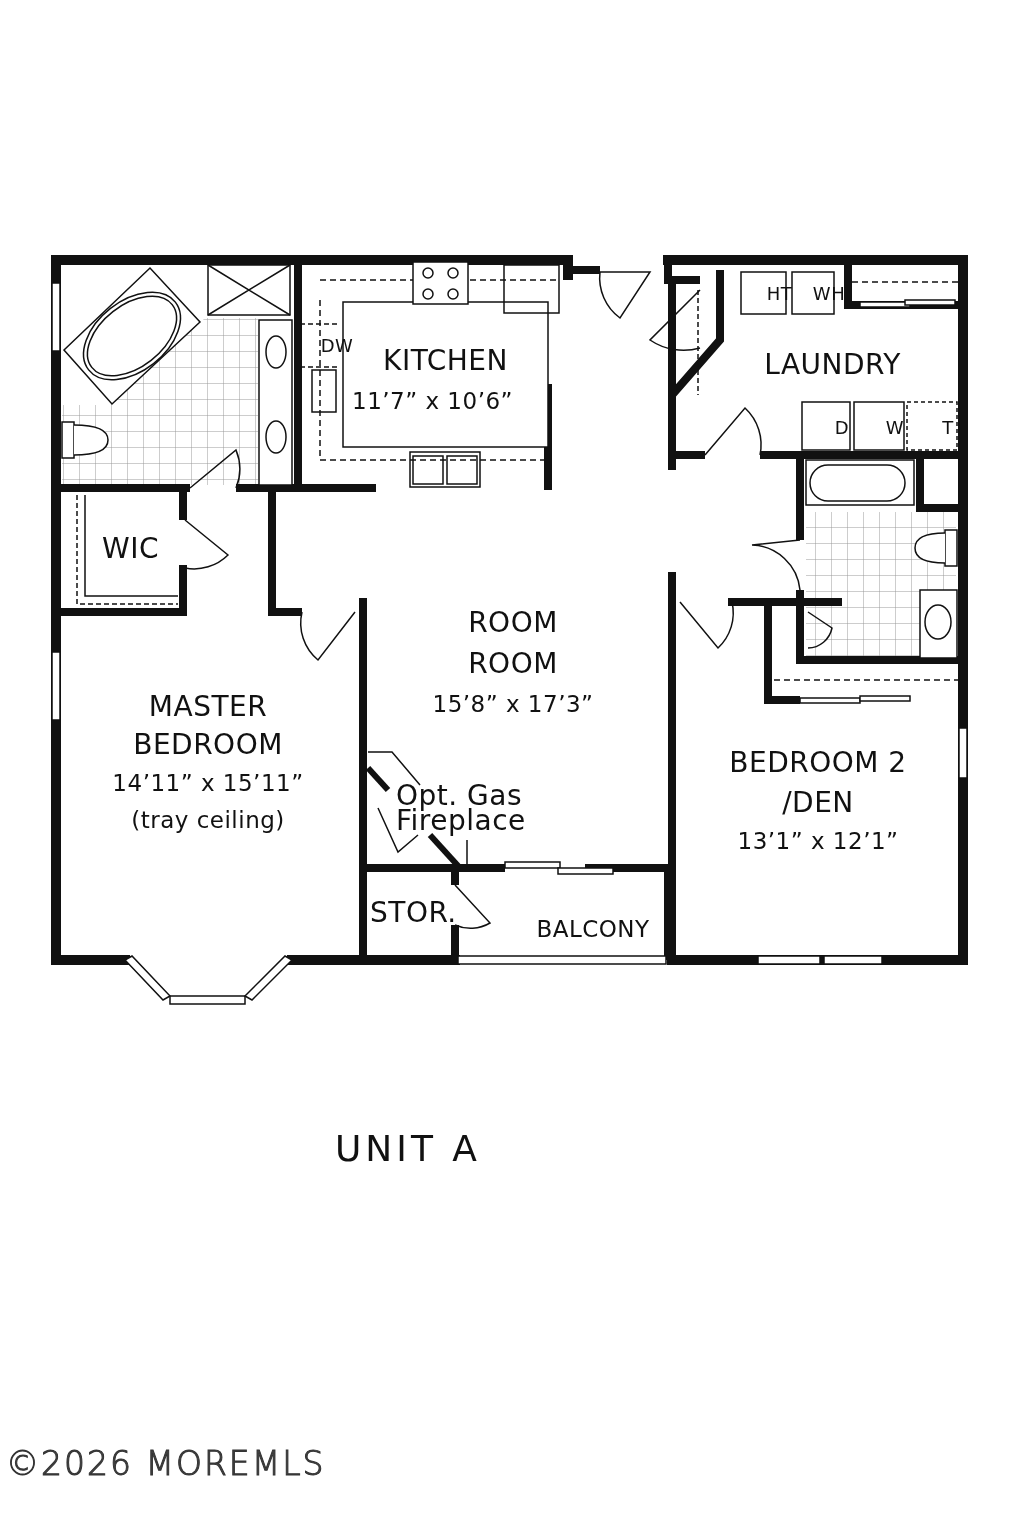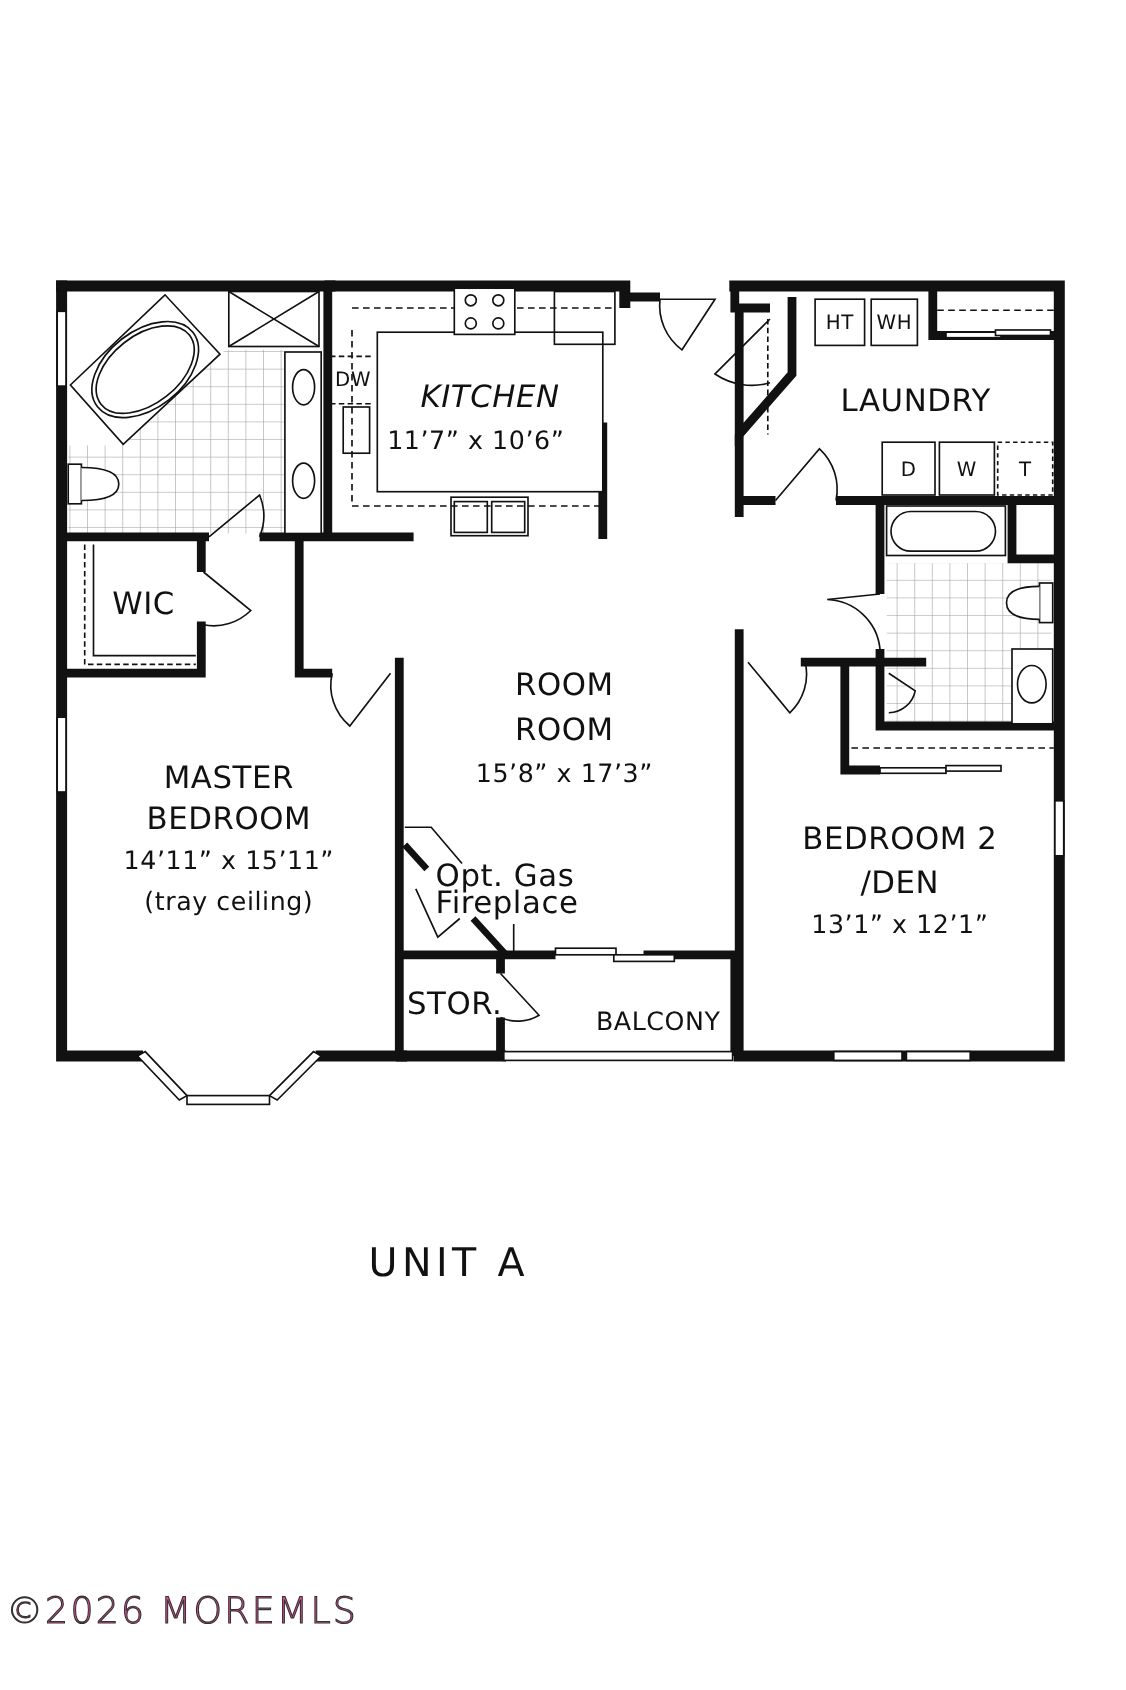--- a/index.html
+++ b/index.html
@@ -2,23 +2,23 @@
 <html><head>
 <meta charset="utf-8">
 <style>
   html,body{margin:0;padding:0;background:#ffffff;}
   body{width:1024px;height:1536px;position:relative;overflow:hidden;font-family:"DejaVu Sans","Liberation Sans",sans-serif;color:#111;}
   #plan{position:absolute;left:0;top:0;width:1024px;height:1536px;}
   .lbl{position:absolute;text-align:center;color:#111;white-space:nowrap;letter-spacing:0.5px;}
   .room-name{font-size:28px;line-height:38px;font-weight:500;}
   .room-dim{font-size:23px;line-height:34px;}
   .small{font-size:28px;line-height:24px;}
-  .fix{font-size:18px;line-height:20px;}
+  .fix{font-size:18px;line-height:20px;padding-left:16px;}
   .caption{position:absolute;left:0;width:816px;top:1128px;text-align:center;font-size:36px;letter-spacing:4px;font-weight:500;}
-  .watermark{position:absolute;left:6px;top:1444px;font-size:33px;letter-spacing:2px;color:#ec4899;-webkit-text-stroke:1px #333;font-weight:300;}
+  .watermark{position:absolute;left:6px;top:1444px;font-size:33px;letter-spacing:2px;color:#404040;-webkit-text-stroke:1px #333;font-weight:300;}
 </style>
 </head>
 <body>
 
 <svg id="plan" viewBox="0 0 1024 1536" xmlns="http://www.w3.org/2000/svg">
   <defs>
     <pattern id="tile" width="16" height="16" patternUnits="userSpaceOnUse">
       <path d="M16 0 V16 M0 16 H16" stroke="#9a9a9a" stroke-width="1" fill="none"></path>
     </pattern>
   </defs>
@@ -153,21 +153,21 @@
     <rect x="806" y="460" width="108" height="45"></rect>
     <rect x="810" y="465" width="95" height="36" rx="18"></rect>
     <rect x="945" y="530" width="12" height="36"></rect>
     <path d="M945,533 Q915,533 915,548 Q915,563 945,563"></path>
     <rect x="920" y="590" width="37" height="68"></rect>
     <ellipse cx="938" cy="622" rx="13" ry="17" fill="none"></ellipse>
     <path d="M774,680 L958,680" stroke-dasharray="6,4" fill="none"></path>
   </g>
 </svg>
 
-<div class="lbl room-name" style="left:343px;top:342px;width:205px;font-style:italic;">KITCHEN</div>
+<div class="lbl room-name" style="left:343px;top:342px;width:205px;">KITCHEN</div>
 <div class="lbl room-dim" style="left:343px;top:384px;width:179px;">11’7” x 10’6”</div>
 
 <div class="lbl fix" style="left:302px;top:336px;width:38px;">DW</div>
 
 <div class="lbl room-name" style="left:740px;top:346px;width:185px;">LAUNDRY</div>
 <div class="lbl fix" style="left:741px;top:284px;width:45px;">HT</div>
 <div class="lbl fix" style="left:792px;top:284px;width:42px;">WH</div>
 <div class="lbl fix" style="left:802px;top:418px;width:48px;">D</div>
 <div class="lbl fix" style="left:854px;top:418px;width:50px;">W</div>
 <div class="lbl fix" style="left:907px;top:418px;width:50px;">T</div>
@@ -184,16 +184,16 @@
 <div class="lbl room-dim" style="left:88px;top:803px;width:240px;">(tray ceiling)</div>
 
 <div class="lbl room-name" style="left:693px;top:744px;width:250px;">BEDROOM 2</div>
 <div class="lbl room-name" style="left:693px;top:784px;width:250px;">/DEN</div>
 <div class="lbl room-dim" style="left:693px;top:824px;width:250px;">13’1” x 12’1”</div>
 
 <div class="lbl small" style="left:396px;top:784px;text-align:left;">Opt. Gas</div>
 <div class="lbl small" style="left:396px;top:809px;text-align:left;">Fireplace</div>
 
 <div class="lbl small" style="left:370px;top:901px;text-align:center;">STOR.</div>
-<div class="lbl room-dim" style="left:495px;top:912px;width:160px;text-align:right;">BALCONY</div>
+<div class="lbl room-dim" style="left:513px;top:912px;width:160px;">BALCONY</div>
 
 <div class="caption">UNIT A</div>
 <div class="watermark">©2026 MOREMLS</div>
 
 </body></html>

